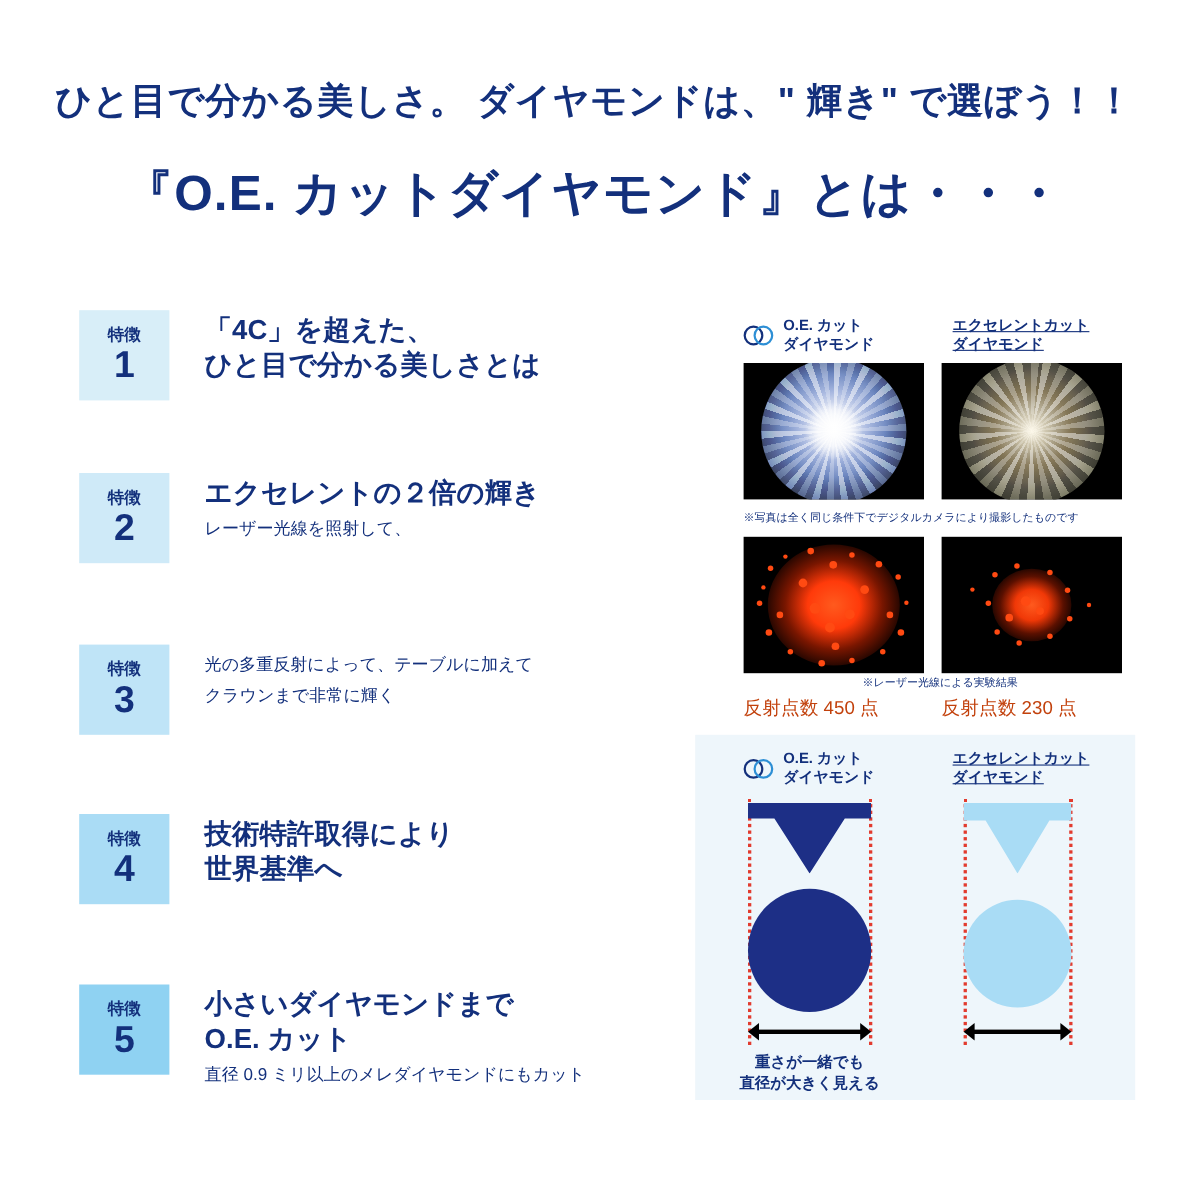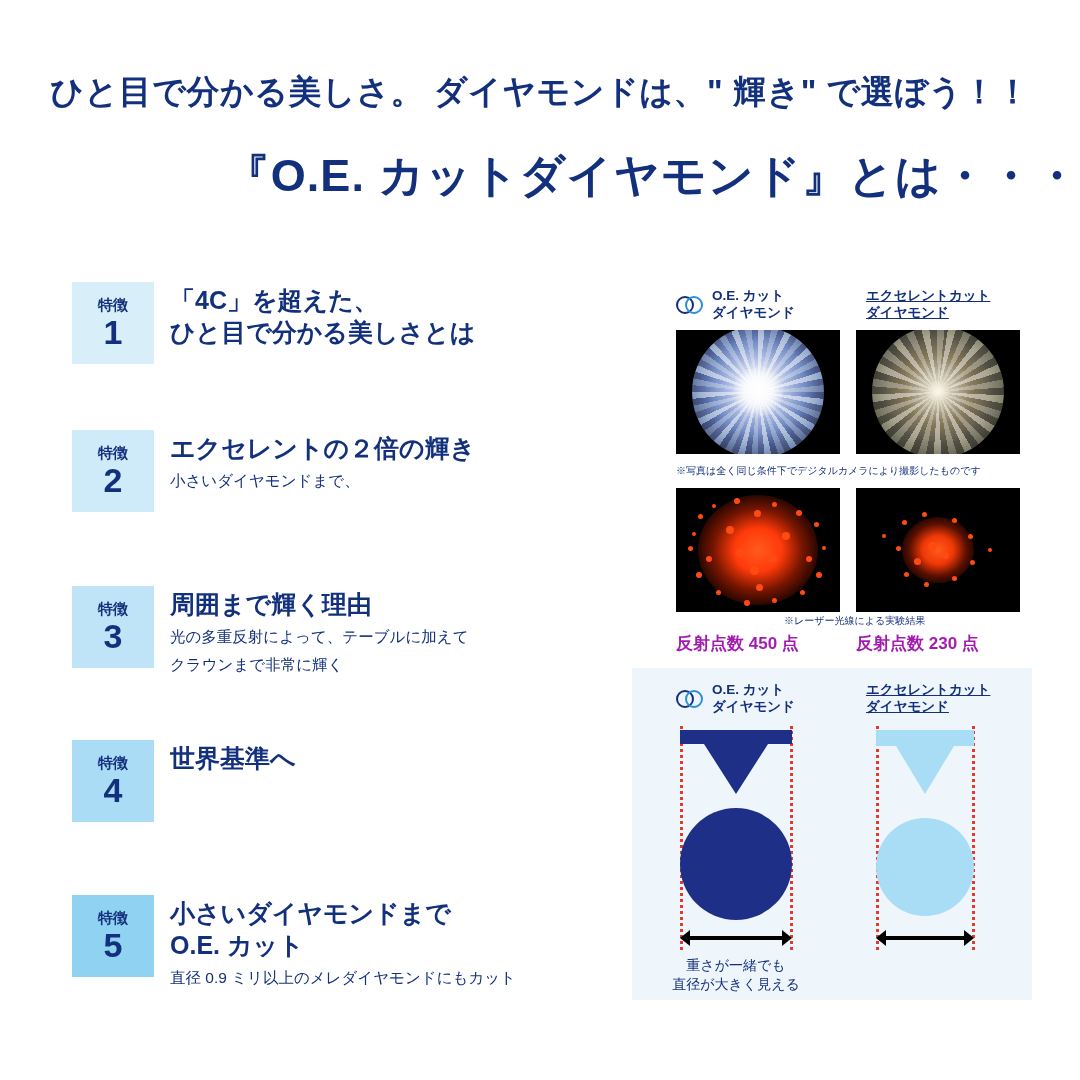--- a/index.html
+++ b/index.html
@@ -29,21 +29,21 @@
     font-size: 33px;
     font-weight: bold;
     color: #13307c;
     letter-spacing: 0.5px;
     white-space: nowrap;
   }
   .head2 {
     position: absolute;
     left: 0; right: 0;
     top: 146px;
-    text-align: right;
+    text-align: center;
     font-size: 45px;
     font-weight: bold;
     color: #13307c;
     letter-spacing: 1px;
     white-space: nowrap;
   }
 
   
   .features {
     position: absolute;
@@ -72,21 +72,21 @@
   .badge .b-label {
     font-size: 15px;
     font-weight: bold;
     margin-bottom: 3px;
   }
   .badge .b-num {
     font-size: 34px;
     font-weight: bold;
   }
   .ftext {
-    margin-left: 16px;
+    margin-left: 32px;
     padding-top: 2px;
   }
   .ftitle {
     font-size: 25px;
     font-weight: bold;
     color: #13307c;
     line-height: 1.28;
     white-space: nowrap;
   }
   .fsub {
@@ -138,22 +138,22 @@
   }
   .note {
     position: absolute;
     font-size: 10px;
     color: #13307c;
     white-space: nowrap;
   }
   .count {
     position: absolute;
     font-size: 17px;
-    font-weight: bold;
-    color: #a21caf;
+    font-weight: normal;
+    color: #c2410c;
     white-space: nowrap;
   }
 
   
   .gem {
     position: absolute;
     left: 50%;
     top: 50%;
     transform: translate(-50%, -50%);
     border-radius: 50%;
@@ -262,21 +262,21 @@
     border-bottom: 8px solid transparent;
     transform: translateY(-50%);
   }
   .arrow-head.left { left: 0; border-right: 10px solid #000; }
   .arrow-head.right { right: 0; border-left: 10px solid #000; }
 
   .caption {
     position: absolute;
     text-align: center;
     font-size: 14px;
-    font-weight: normal;
+    font-weight: bold;
     color: #13307c;
     line-height: 1.35;
     white-space: nowrap;
   }
   .circ {
     position: absolute;
     border-radius: 50%;
   }
 </style>
 </head>
@@ -300,42 +300,42 @@
       </div>
     </div>
 
     <div class="feature" style="top:148px;">
       <div class="badge" style="background:#cfeaf8;">
         <span class="b-label">特徴</span>
         <span class="b-num">2</span>
       </div>
       <div class="ftext">
         <div class="ftitle">エクセレントの２倍の輝き</div>
-        <div class="fsub">小さいダイヤモンドまで、</div>
+        <div class="fsub">レーザー光線を照射して、</div>
       </div>
     </div>
 
     <div class="feature" style="top:304px;">
       <div class="badge" style="background:#bfe4f7;">
         <span class="b-label">特徴</span>
         <span class="b-num">3</span>
       </div>
       <div class="ftext">
-        <div class="ftitle">周囲まで輝く理由</div>
         <div class="fsub">光の多重反射によって、テーブルに加えて</div>
         <div class="fsub">クラウンまで非常に輝く</div>
       </div>
     </div>
 
     <div class="feature" style="top:458px;">
       <div class="badge" style="background:#aadcf5;">
         <span class="b-label">特徴</span>
         <span class="b-num">4</span>
       </div>
       <div class="ftext">
+        <div class="ftitle">技術特許取得により</div>
         <div class="ftitle">世界基準へ</div>
       </div>
     </div>
 
     <div class="feature" style="top:613px;">
       <div class="badge" style="background:#8fd2f2;">
         <span class="b-label">特徴</span>
         <span class="b-num">5</span>
       </div>
       <div class="ftext">

